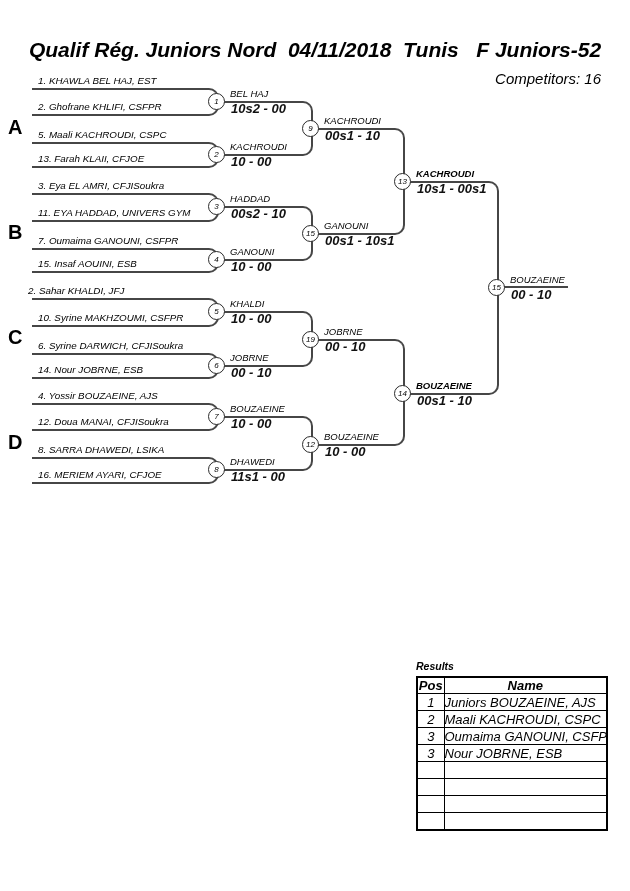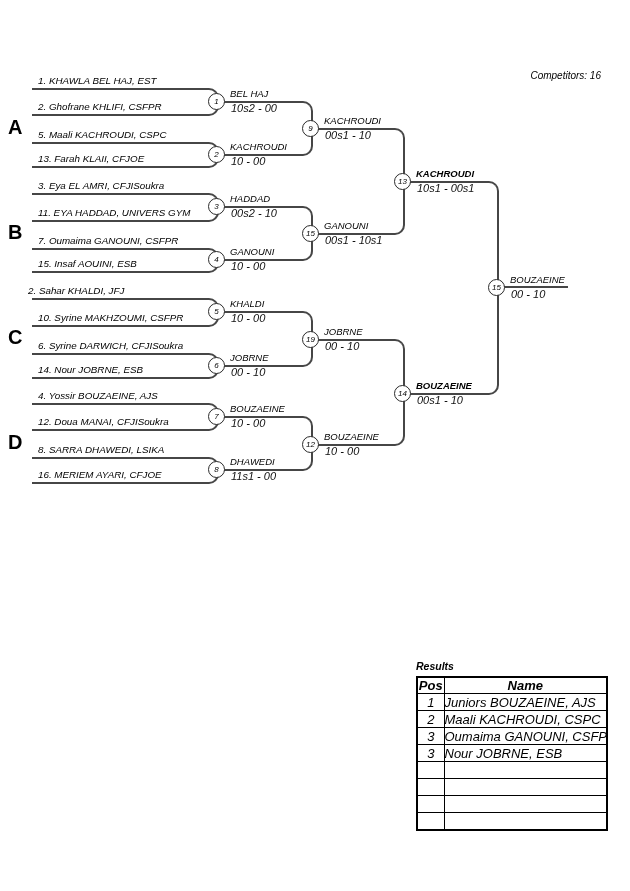--- a/index.html
+++ b/index.html
@@ -1,25 +1,25 @@
 <!DOCTYPE html>
 <html><head>
 <meta charset="utf-8">
 <style>
   html,body{margin:0;padding:0;background:#fff;}
   .page{position:relative;width:630px;height:891px;background:#fff;overflow:hidden;
         font-family:"Liberation Sans",sans-serif;font-style:italic;color:#000;}
   .title{position:absolute;left:0;right:0;top:38px;text-align:center;
          font-weight:bold;font-size:21px;white-space:pre;letter-spacing:0px;}
-  .competitors{position:absolute;right:29px;top:70px;font-size:10px;}
+  .competitors{position:absolute;right:29px;top:70px;font-size:15px;}
   .glabel{position:absolute;left:8px;font-style:normal;font-weight:bold;font-size:20px;line-height:20px;}
   .pname{position:absolute;font-size:9.8px;line-height:11px;white-space:nowrap;}
   .wname{position:absolute;font-size:9.5px;line-height:11px;white-space:nowrap;}
   .wname.bold{font-weight:bold;}
-  .wscore{position:absolute;font-size:11px;line-height:9px;white-space:nowrap;color:#111;}
+  .wscore{position:absolute;font-size:13px;line-height:9px;white-space:nowrap;color:#111;font-weight:bold;}
   .shape-tb{position:absolute;border-top:2px solid #464646;border-right:2px solid #464646;
             border-top-right-radius:10px;}
   .shape-bb{position:absolute;border-bottom:2px solid #464646;border-right:2px solid #464646;
             border-bottom-right-radius:10px;}
   .hline{position:absolute;border-top:2px solid #464646;}
   .circle{position:absolute;width:15px;height:15px;border:1px solid #2b2b2b;border-radius:50%;
           background:#fff;font-size:8px;display:flex;align-items:center;justify-content:center;z-index:2;}
   .res-title{position:absolute;left:416px;top:660px;width:190px;text-align:left;
              font-weight:bold;font-size:10.5px;}
   table.results{position:absolute;left:416px;top:676px;width:190px;border-collapse:collapse;
@@ -30,20 +30,21 @@
   table.results td{height:16px;}
   td.pos{text-align:center;}
   td.nm{text-align:left;padding-left:8px;}
   col.c-pos{width:27px;} col.c-name{width:163px;}
 </style>
 </head>
 <body>
 
 <div class="page">
 
+  <div class="title">Qualif Rég. Juniors Nord  04/11/2018  Tunis   F Juniors-52</div>
   <div class="competitors">Competitors: 16</div>
 
   <div class="glabel" style="top:117px">A</div>
   <div class="glabel" style="top:222px">B</div>
   <div class="glabel" style="top:327px">C</div>
   <div class="glabel" style="top:432px">D</div>
 
   <div class="pname" style="left:38px;top:75px">1. KHAWLA BEL HAJ, EST</div>
   <div class="pname" style="left:38px;top:101px">2. Ghofrane KHLIFI, CSFPR</div>
   <div class="pname" style="left:38px;top:129px">5. Maali KACHROUDI, CSPC</div>

